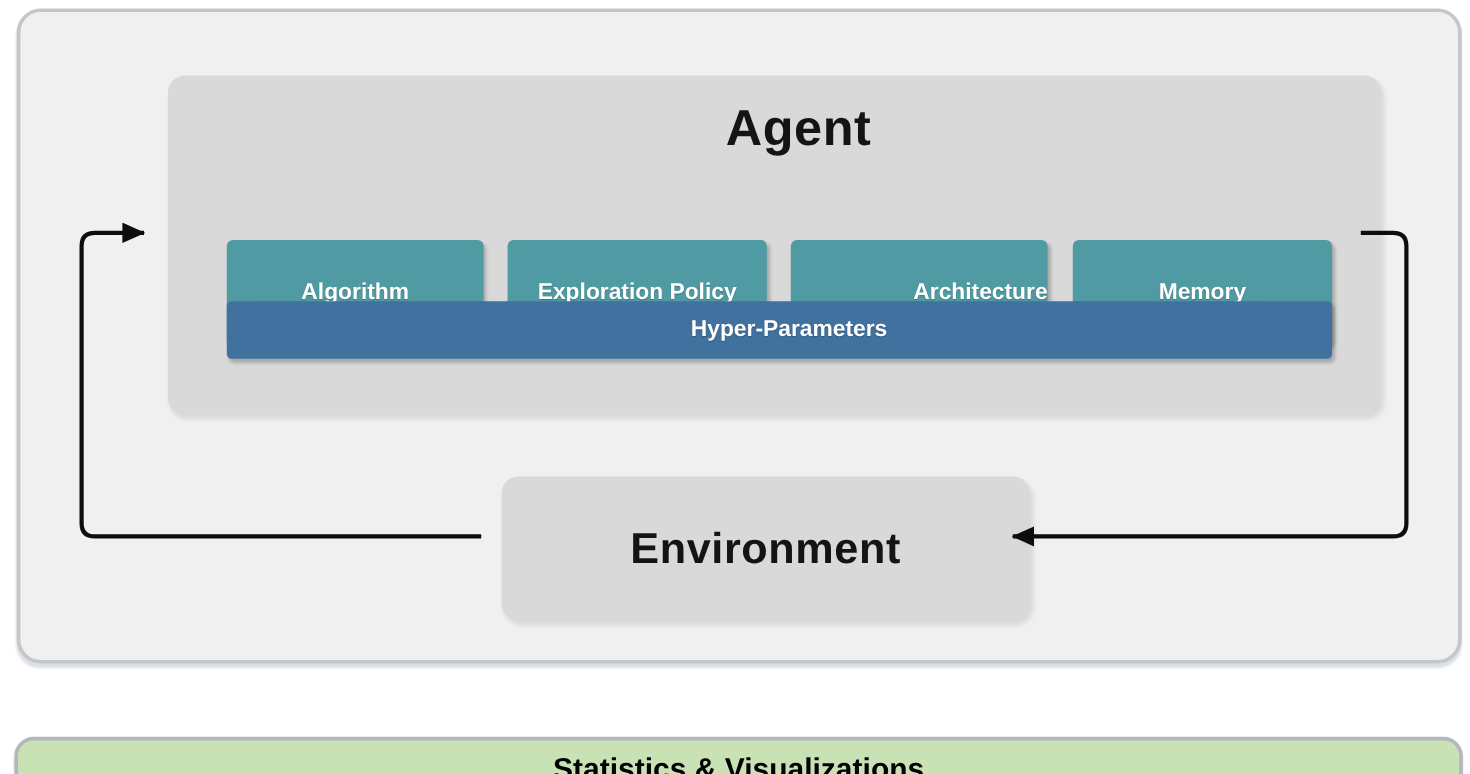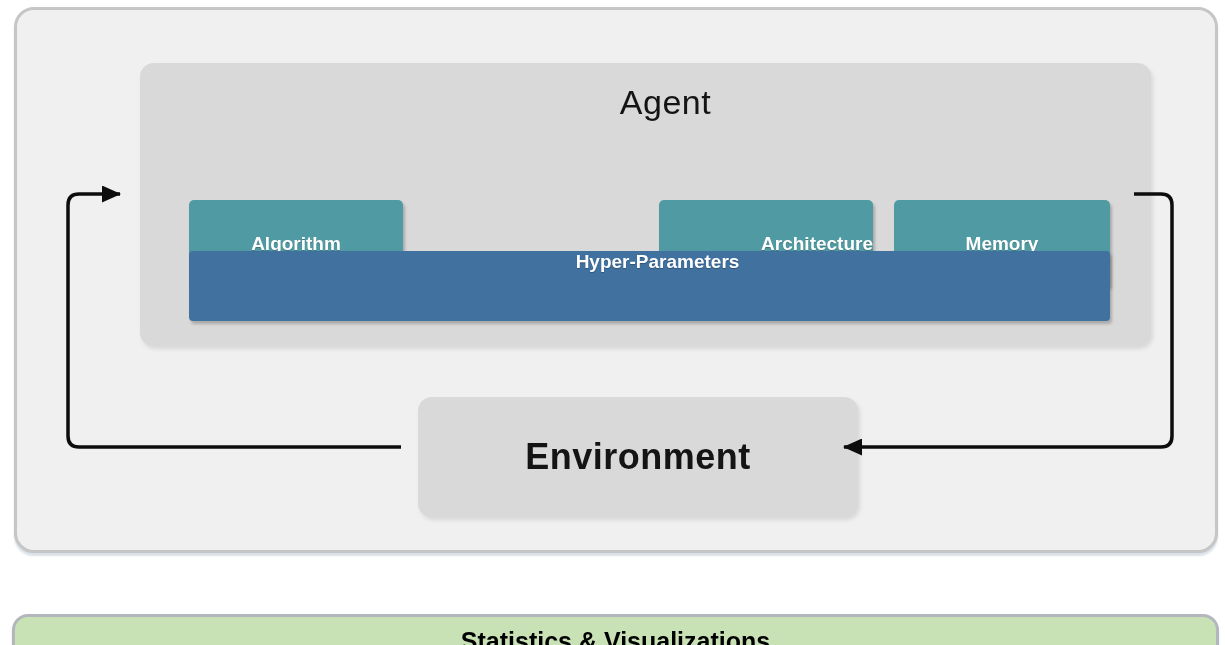--- a/index.html
+++ b/index.html
@@ -43,22 +43,22 @@
     width: 1011px; height: 283px;
     background: var(--gray-box);
     border-radius: 14px;
     box-shadow: 2px 3px 4px rgba(0,0,0,0.10);
   }
   .agent-title {
     position: absolute;
     left: 0; top: 20px;
     width: 100%;
     text-align: center;
-    font-size: 34px;
-    font-weight: normal;
+    font-size: 42px;
+    font-weight: bold;
     color: var(--text-dark);
     letter-spacing: 0.5px;
     padding-left: 40px;
   }
 
   .module {
     position: absolute;
     top: 137px;
     height: 88px;
     background: var(--teal);
@@ -74,25 +74,26 @@
   }
   
   .module.m0 { left:  49px; width: 214px; }
   .module.m1 { left: 283px; width: 216px; }
   .module.m2 { left: 519px; width: 214px; justify-content: flex-end; }
   .module.m3 { left: 754px; width: 216px; }
 
   .hyper-bar {
     position: absolute;
     left: 49px; top: 188px;
-    width: 921px; height: 70px;
+    width: 921px; height: 48px;
     background: var(--blue);
     border-radius: 4px;
     box-shadow: 2px 3px 3px rgba(0,0,0,0.22);
     display: flex;
+    align-items: center;
     justify-content: center;
     color: #ffffff;
     font-size: 19px;
     font-weight: bold;
     text-shadow: 0 1px 1px rgba(0,0,0,0.25);
     padding-left: 16px;
   }
 
   .environment-box {
     position: absolute;
@@ -146,20 +147,23 @@
 
   <div class="panel">
 
     <div class="agent-box">
       <div class="agent-title">Agent</div>
 
       <div class="module m0">
         <span>Algorithm</span>
       </div>
 
+      <div class="module m1">
+        <span>Exploration Policy</span>
+      </div>
 
       <div class="module m2">
         <span>Architecture</span>
       </div>
 
       <div class="module m3">
         <span>Memory</span>
       </div>
 
       <div class="hyper-bar">

